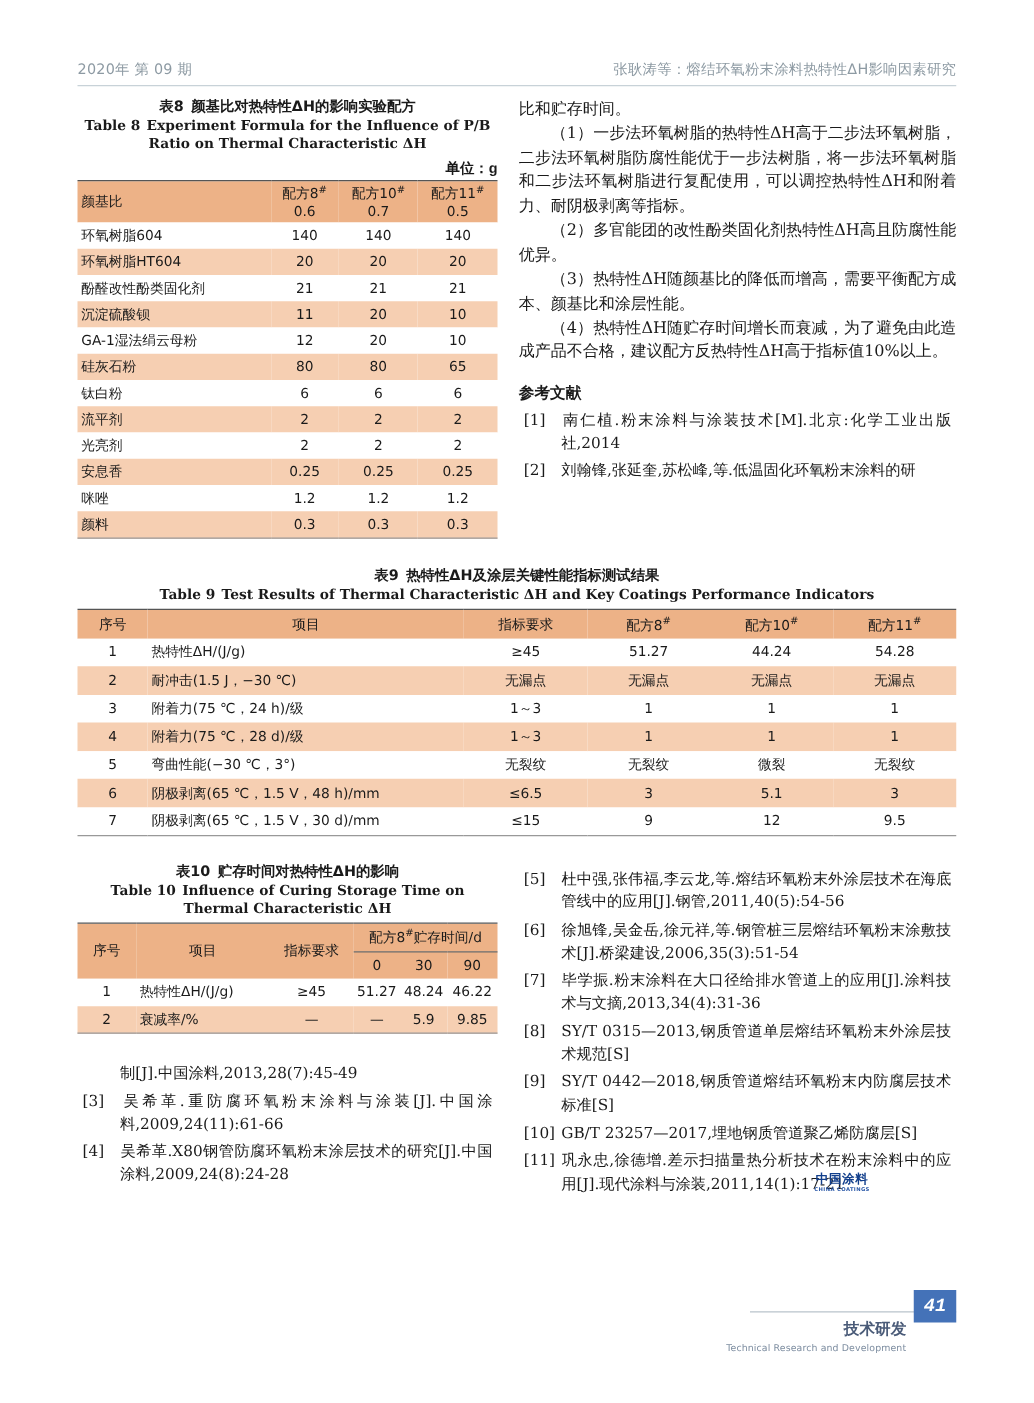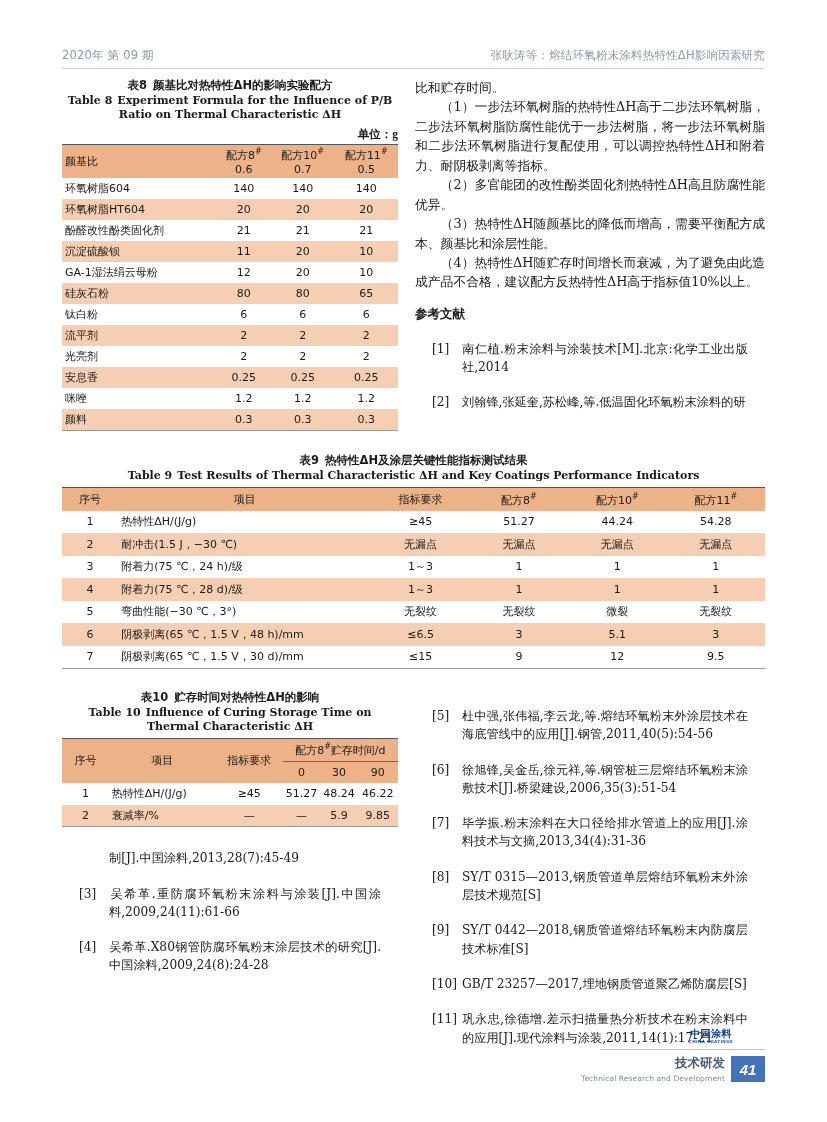--- a/index.html
+++ b/index.html
@@ -44,21 +44,21 @@
     text-align:center;
     font-weight:bold;
     line-height:1.35;
   }
   .cap-cn{font-size:11.5px;font-family:"DejaVu Sans","Liberation Sans",sans-serif;}
   .cap-en{font-size:11px;font-family:"DejaVu Serif","Liberation Serif",serif;}
   .cap-cn .idx{margin-right:6px;}
   .cap-en .idx{margin-right:5px;}
   .unit{
     text-align:right;font-weight:bold;font-size:11.5px;
-    font-family:Liberation Serif, serif;
+    font-family:Liberation Sans, sans-serif;
     margin:4px 0 2px 0;
   }
 
   
   table.tb{
     border-collapse:collapse;
     width:100%;
     font-size:11px;
     font-family:"DejaVu Sans","Liberation Sans",sans-serif;
   }
@@ -103,21 +103,21 @@
   .para.ind{text-indent:2em;}
   .refs-title{
     text-align:left;font-weight:bold;font-size:12.5px;
     font-family:"DejaVu Sans","Liberation Sans",sans-serif;
     margin:14px 0 4px 0;
   }
   .ref{
     font-size:12.2px;line-height:1.5;
     padding-left:30px;text-indent:-30px;
     text-align:justify;
-    margin:17px;
+    margin:4px;
   }
   .ref .num{display:inline-block;width:30px;text-indent:0;}
 
   
   .logo{
     display:inline-block;
     color:#123f8c;font-weight:bold;
     font-family:"DejaVu Sans","Liberation Sans",sans-serif;
     line-height:1;text-align:center;
     vertical-align:middle;
@@ -132,26 +132,26 @@
     position:absolute;right:102px;top:1055px;
     font-size:12.5px;font-weight:bold;color:#4a5b78;
     font-family:"DejaVu Sans","Liberation Sans",sans-serif;
   }
   .f-en{
     position:absolute;right:102px;top:1074px;
     font-size:7.5px;color:#7d8da0;letter-spacing:.1px;
     font-family:"DejaVu Sans","Liberation Sans",sans-serif;
   }
   .f-pgbox{
-    position:absolute;right:62px;top:1056px;
+    position:absolute;right:62px;top:1032px;
     width:34px;height:26px;
     background:#4472b8;
     color:#ffffff;
     font-style:italic;font-weight:bold;font-size:15px;
-    font-family:Liberation Sans, sans-serif;
+    font-family:Liberation Mono, monospace;
     display:flex;align-items:center;justify-content:center;
   }
   .sup{font-size:8px;vertical-align:super;}
 </style>
 </head>
 <body>
 
 <div class="page">
 
   <div class="runhead">

